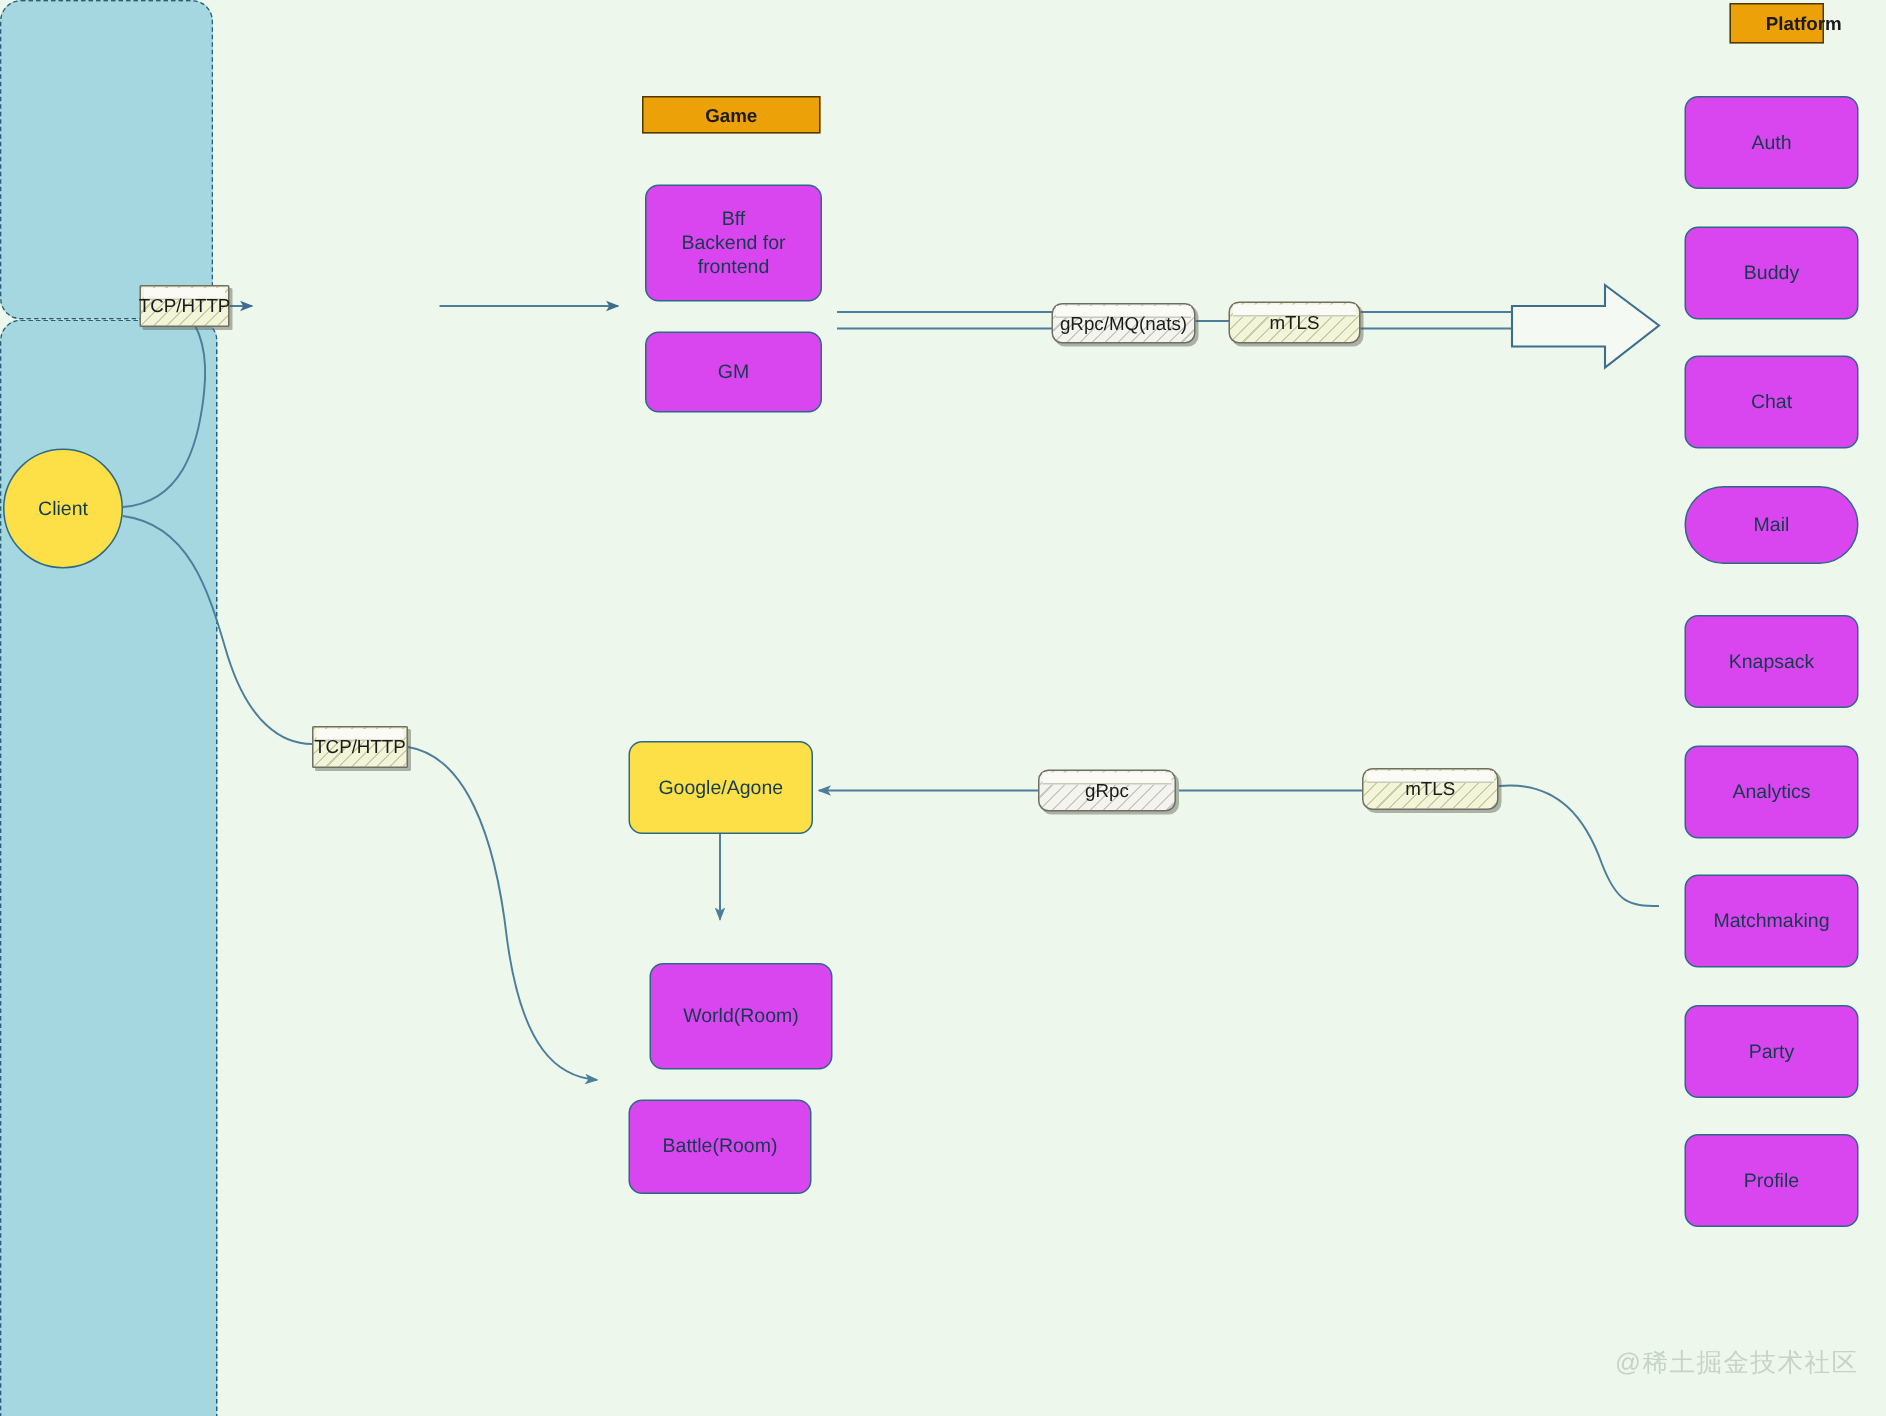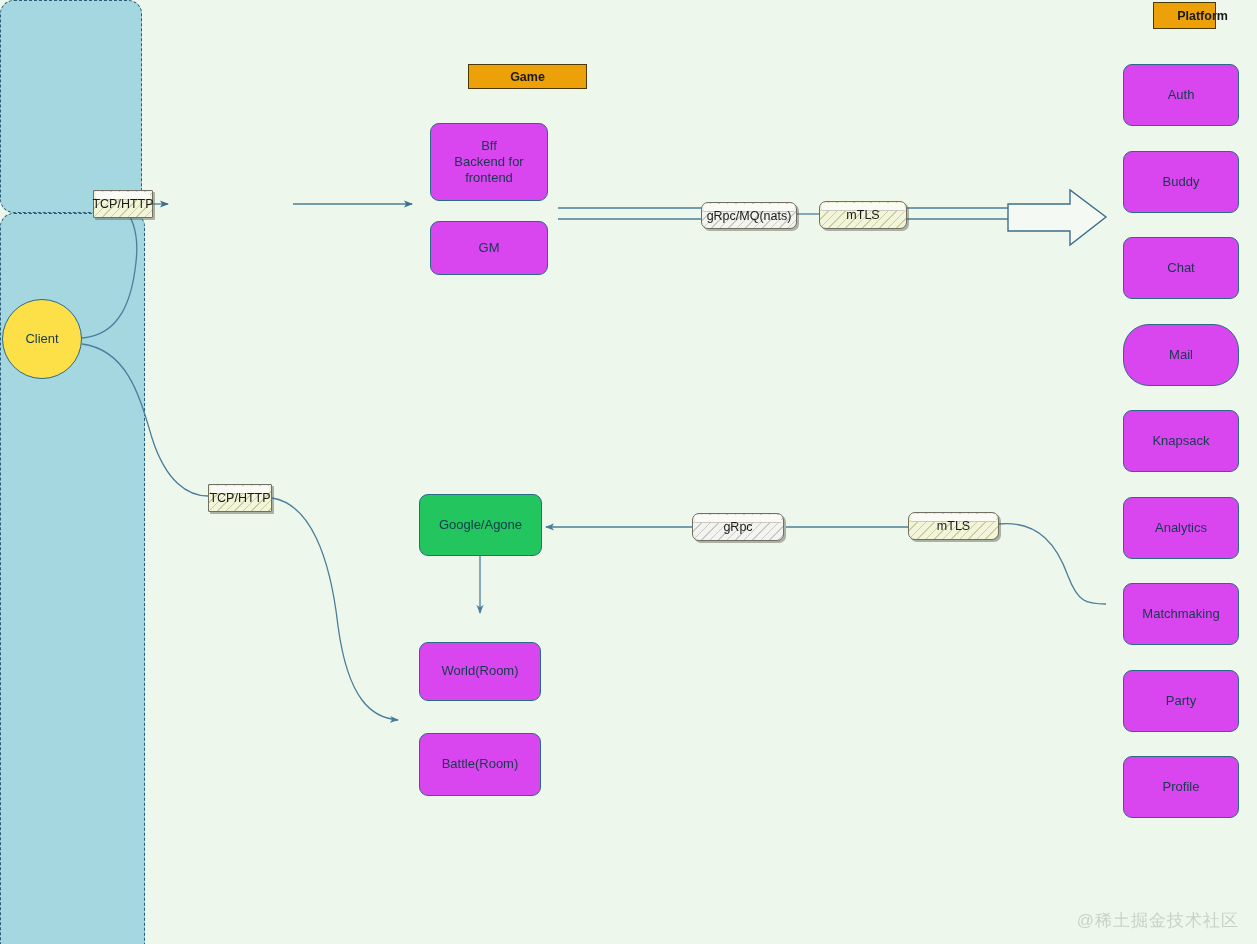--- a/index.html
+++ b/index.html
@@ -53,21 +53,21 @@
   .svc {
     background: #d946ef;
     border: 1px solid #2b6a86;
     border-radius: 9px;
     z-index: 3;
     font-size: 13px;
   }
 
   
   .rrect {
-    background: #22c55e;
+    background: #fde047;
     border: 1px solid #2b6a86;
     border-radius: 9px;
     z-index: 3;
   }
 
   
   .circle {
     background: #fde047;
     border: 1px solid #2b6a86;
     border-radius: 50%;
@@ -142,21 +142,21 @@
     height: 7px;
     background: #fbfbf6;
     border-bottom: 1px solid #c9c9bd;
   }
   .proto .lbl { position: relative; z-index: 2; }
 
   
   .watermark {
     position: absolute;
     right: 18px;
-    bottom: 12px;
+    bottom: 24px;
     color: #c6d4c6;
     font-size: 17px;
     letter-spacing: 1px;
     z-index: 8;
     user-select: none;
   }
 </style>
 </head>
 <body>
 
@@ -207,21 +207,21 @@
   <div class="node circle" style="left:2px; top:299px; width:80px; height:80px;">
     <span>Client</span>
   </div>
 
   <div class="proto green sharp" style="left:93px; top:190px; width:60px; height:28px;">
     <span class="cap"></span>
     <span class="lbl">TCP/HTTP</span>
   </div>
 
 
-  <div class="tag" style="left:428px; top:64px; width:119px; height:25px;margin-left:40px;">
+  <div class="tag" style="left:428px; top:64px; width:119px; height:25px;">
     <span>Game</span>
   </div>
   <div class="cluster" style="left:417px; top:107px; width:140px; height:211px;"></div>
   <div class="node svc" style="left:430px; top:123px; width:118px; height:78px;">
     <span>Bff
 Backend for frontend</span>
   </div>
   <div class="node svc" style="left:430px; top:221px; width:118px; height:54px;">
     <span>GM</span>
   </div>
@@ -236,38 +236,38 @@
   </div>
 
   <div class="tag" style="left:1153px; top:2px; width:63px; height:27px;padding-left:36px;">
     <span>Platform</span>
   </div>
   <div class="cluster" style="left:1107px; top:35px; width:143px; height:800px;"></div>
   <div id="platform-services">
       <div class="node svc" style="left: 1123px; top: 64px; width: 116px; height: 62px;"><span>Auth</span></div>
       <div class="node svc" style="left: 1123px; top: 151px; width: 116px; height: 62px;"><span>Buddy</span></div>
       <div class="node svc" style="left: 1123px; top: 237px; width: 116px; height: 62px;"><span>Chat</span></div>
-      <div class="node svc" style="left: 1123px; top: 324px; width: 116px; height: 62px; border-radius: 26px;"><span>Mail</span></div>
+      <div class="node svc" style="left: 1123px; top: 324px; width: 116px; height: 52px; border-radius: 26px;"><span>Mail</span></div>
       <div class="node svc" style="left: 1123px; top: 410px; width: 116px; height: 62px;"><span>Knapsack</span></div>
       <div class="node svc" style="left: 1123px; top: 497px; width: 116px; height: 62px;"><span>Analytics</span></div>
       <div class="node svc" style="left: 1123px; top: 583px; width: 116px; height: 62px;"><span>Matchmaking</span></div>
       <div class="node svc" style="left: 1123px; top: 670px; width: 116px; height: 62px;"><span>Party</span></div>
       <div class="node svc" style="left: 1123px; top: 756px; width: 116px; height: 62px;"><span>Profile</span></div>
     </div>
 
   <div class="proto green sharp" style="left:208px; top:484px; width:64px; height:28px;">
     <span class="cap"></span>
     <span class="lbl">TCP/HTTP</span>
   </div>
 
   <div class="node rrect" style="left:419px; top:494px; width:123px; height:62px;">
     <span>Google/Agone</span>
   </div>
 
-  <div class="node svc" style="left:419px; top:642px; width:122px; height:59px;">
+  <div class="node svc" style="left:433px; top:642px; width:122px; height:71px;">
     <span>World(Room)</span>
   </div>
   <div class="node svc" style="left:419px; top:733px; width:122px; height:63px;">
     <span>Battle(Room)</span>
   </div>
 
   <div class="proto gray round" style="left:692px; top:513px; width:92px; height:28px;">
     <span class="cap"></span>
     <span class="lbl">gRpc</span>
   </div>

